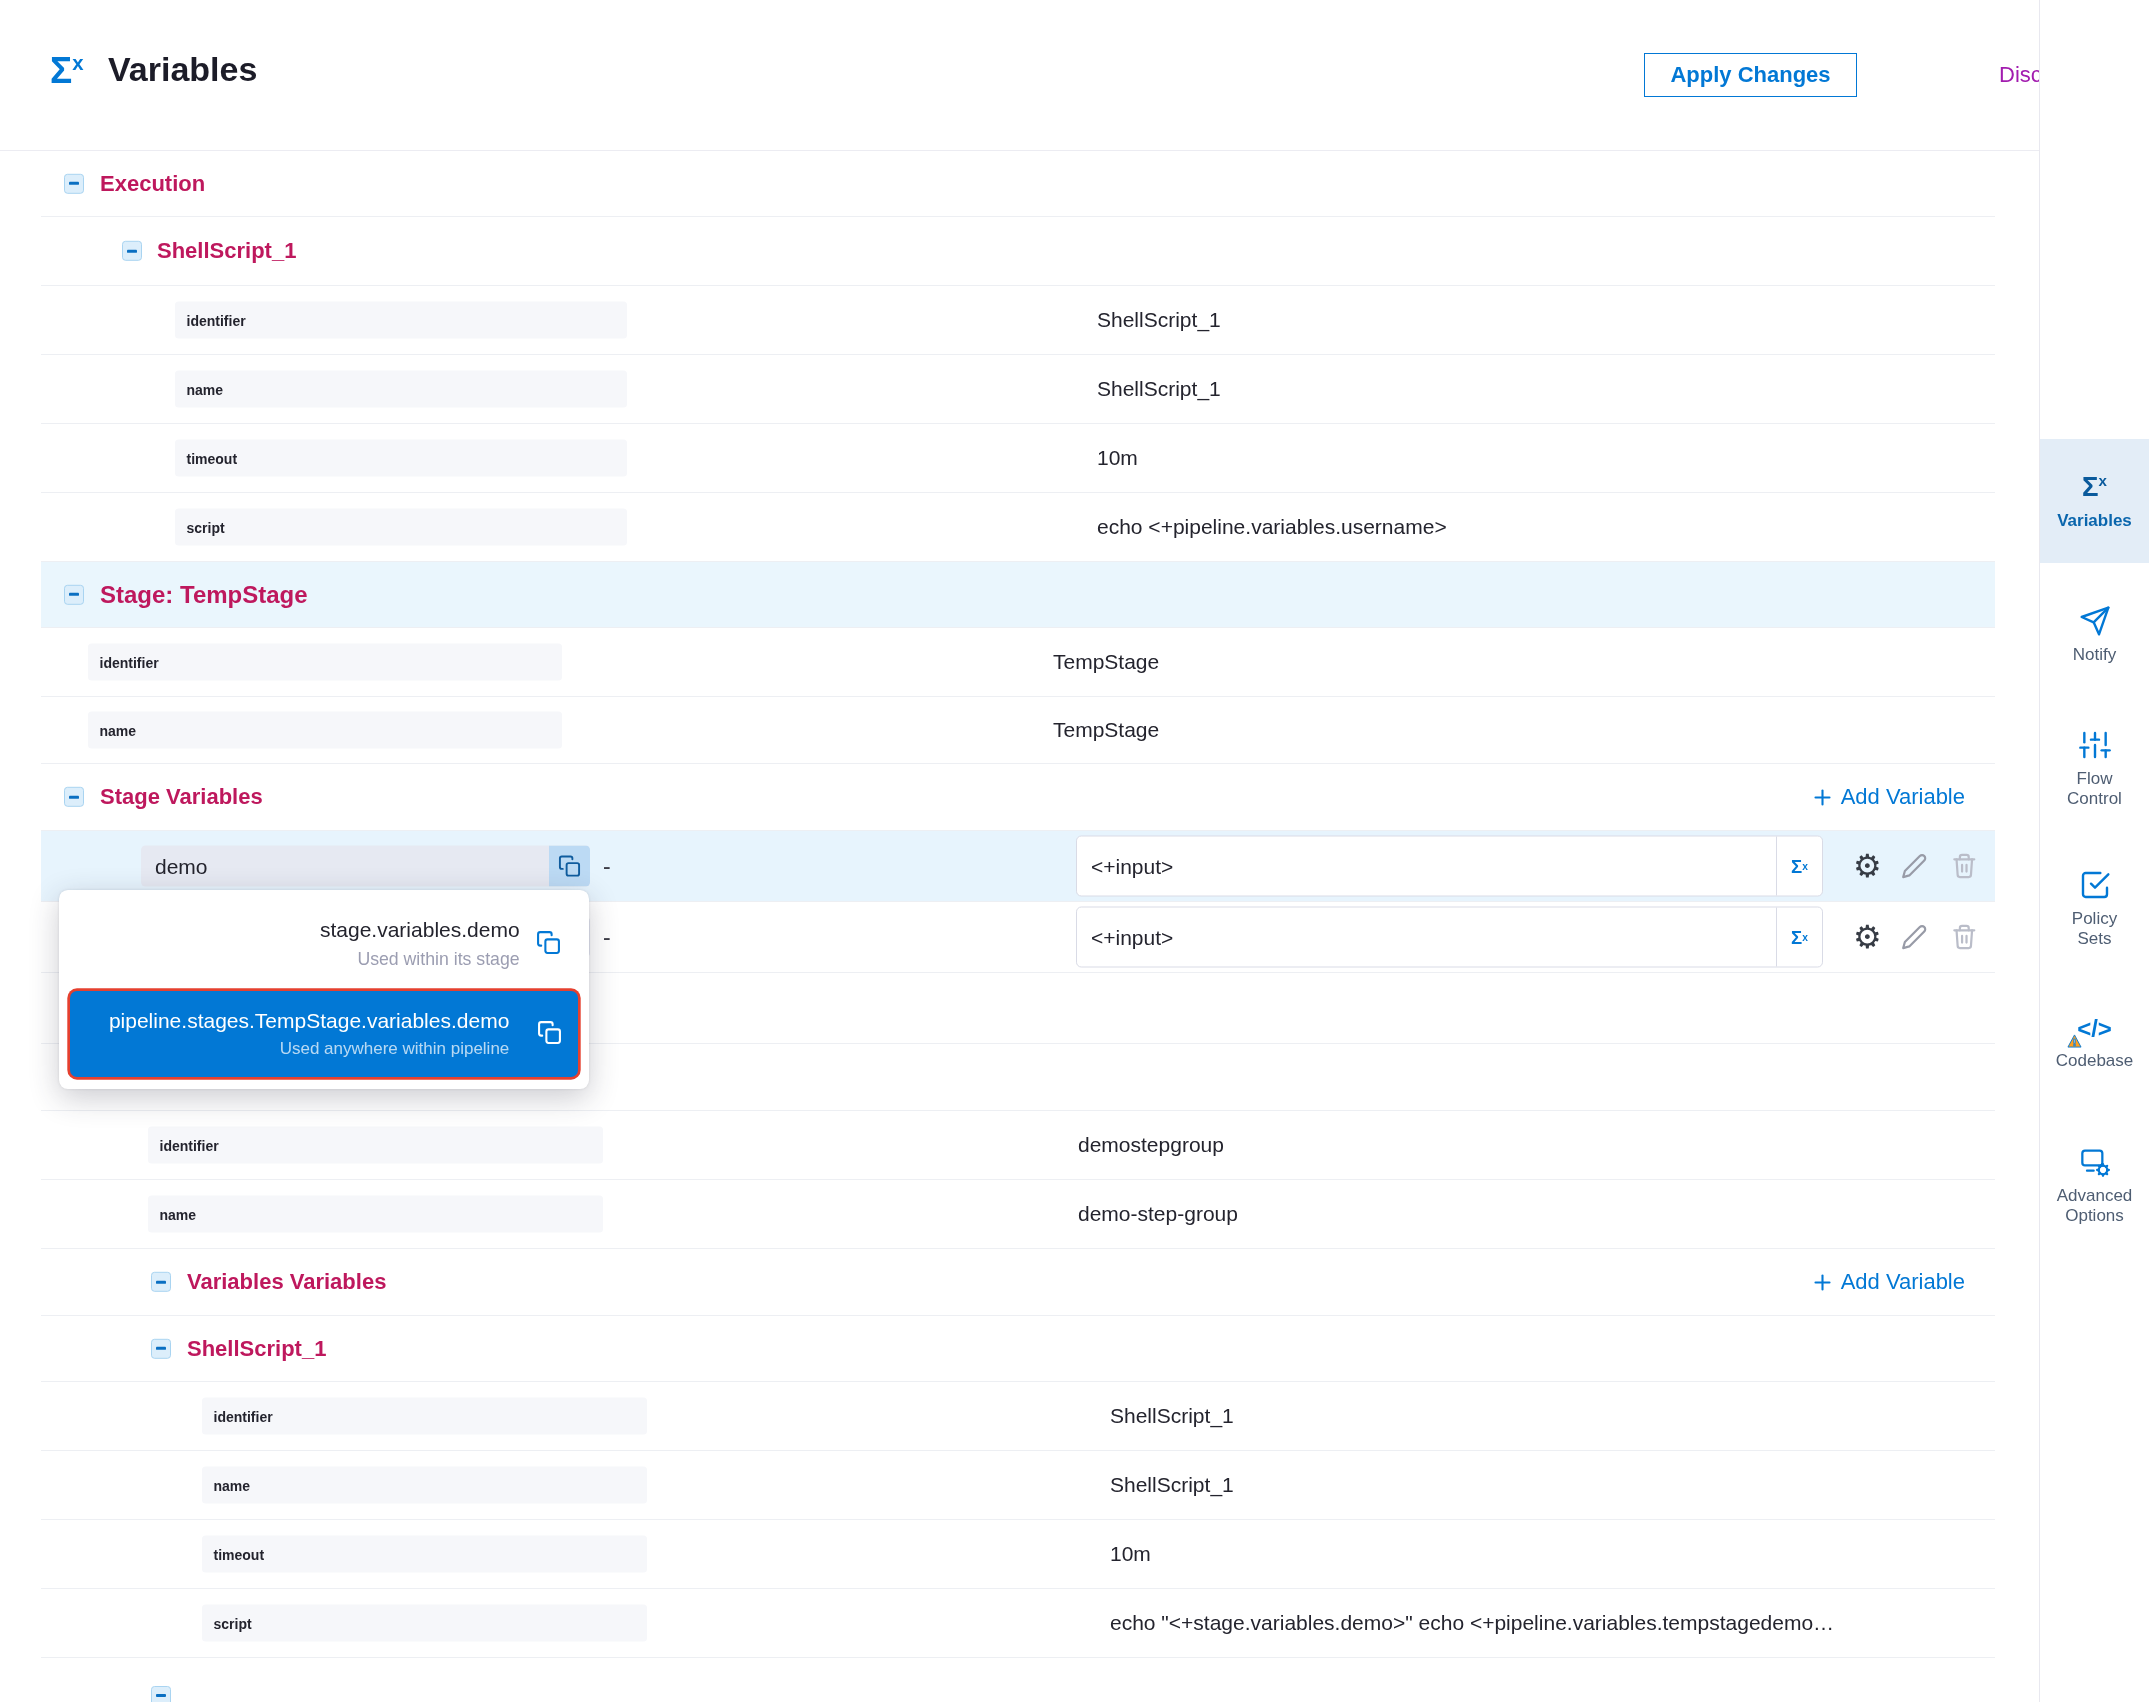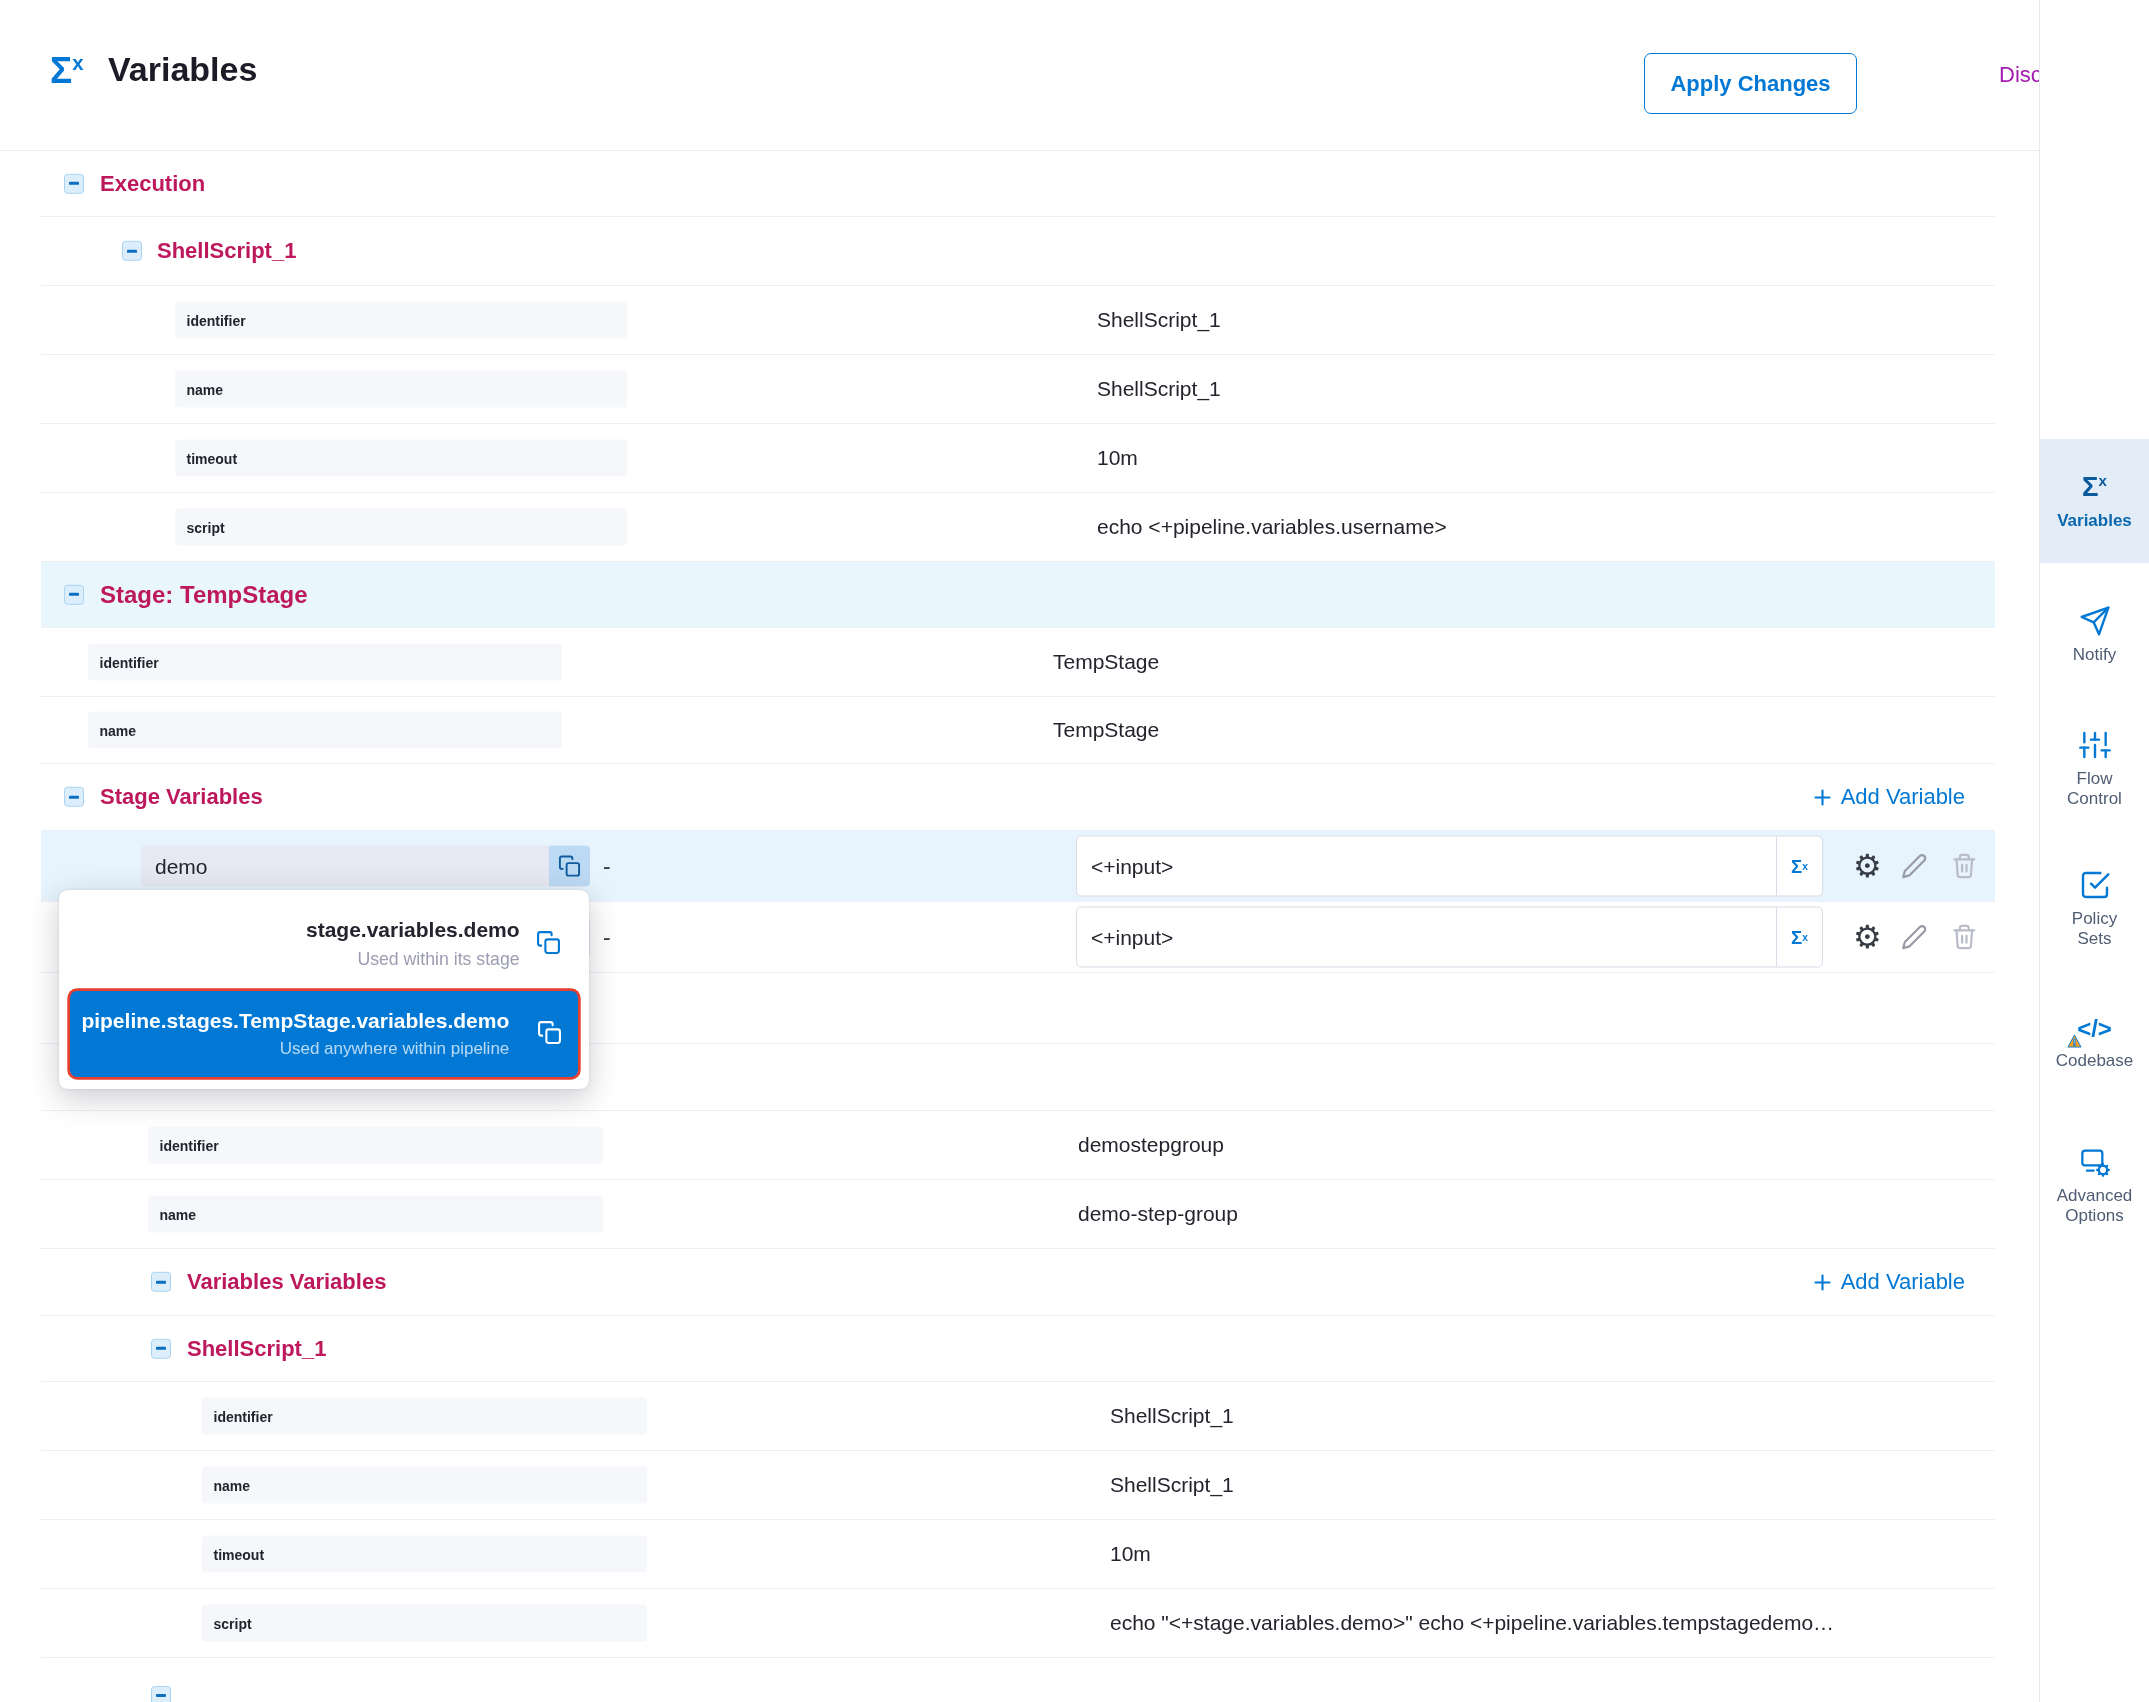--- a/index.html
+++ b/index.html
@@ -11,22 +11,22 @@
   .header { position:absolute; left:0; top:0; width:2039px; height:151px; background:#fff;
     border-bottom:0.9px solid #ececf2; z-index:5; }
   .brand-icon { position:absolute; left:50px; top:50px; font-size:37px; font-weight:700; color:#0278d5; }
   sup { font-size:0.55em; vertical-align:super; font-weight:700; }
   .page-title { position:absolute; left:108px; top:50px; font-size:34px; font-weight:700; color:#1c1c28; }
   .search { position:absolute; left:361px; top:45px; width:747px; height:60px; background:#fff;
     border:0.9px solid #d9dbe6; border-radius:8px; display:flex; align-items:center; padding:0 16px; gap:12.4px; }
   .search input { border:none; outline:none; flex:1; font-size:22px; color:#24242e;
     font-family:"Liberation Sans", sans-serif; background:transparent; }
   .search input::placeholder { color:#9698ac; }
-  .btn-apply { position:absolute; left:1644px; top:53px; width:213px; height:61px; background:#fff;
-    border:1.8px solid #0278d5; border-radius:7px; color:#0278d5; font-size:22px; font-weight:600;
+  .btn-apply { position:absolute; left:1644px; top:53px; width:213px; height:44px; background:#fff;
+    border:1.8px solid #0278d5; border-radius:0; color:#0278d5; font-size:22px; font-weight:600;
     display:flex; align-items:center; justify-content:center; cursor:pointer; }
   .link-discard { position:absolute; left:1999px; top:62px; font-size:22px; color:#a21caf; cursor:pointer; }
 
   
   .content { position:absolute; left:0; top:151px; width:2039px; height:1552px; overflow:hidden; }
   .rows { margin-left:41px; width:1954px; }
   .row { position:relative; border-bottom:0.9px solid #edeff3; }
   .h74{height:66px} .h76{height:67px} .h78{height:69px} .h80{height:71px} .h48{height:43px}
   .section { background:#eaf6fd; }
   .varrow-hl { background:#e7f4fd; }
@@ -70,21 +70,21 @@
   .gear { left:1812px; font-size:32px; color:#373c45; line-height:1; }
   .pencil { left:1860px; color:#989ba7; }
   .trash { left:1910px; color:#babdc9; }
 
   
   .popover { position:absolute; left:59px; top:739px; width:530px; background:#fff; border-radius:8.9px;
     box-shadow:0 8.9px 30px rgba(40,41,61,.24), 0 0 2.7px rgba(40,41,61,.12); z-index:20; padding:8.9px 8.9px 10.6px; }
   .opt1 { display:flex; align-items:center; justify-content:flex-end; gap:16px; padding:19.5px 19.5px 17.7px 0;
     cursor:pointer; }
   .opt-texts { text-align:right; }
-  .opt-title { font-size:21px; font-weight:700; color:#24242e; white-space:nowrap; }
+  .opt-title { font-size:21px; font-weight:400; color:#24242e; white-space:nowrap; }
   .opt-sub { font-size:17.7px; color:#9b9db1; margin-top:6.2px; }
   .opt1 .copy { color:#0278d5; }
   .opt2 { margin:3.5px 1.8px 1.8px; background:#0278d5; border-radius:7px; box-shadow:0 0 0 2.7px #e5402f;
     display:flex; align-items:center; justify-content:flex-end; gap:28px; padding:18px 16px; cursor:pointer; }
   .opt2 .opt-title { color:#fff; }
   .opt2 .opt-sub { color:rgba(255,255,255,.72); font-size:17px; }
   .opt2 .copy { color:#fff; }
 
   
   .rail { position:absolute; top:0; right:0; width:110px; height:1702px; background:#fff;

